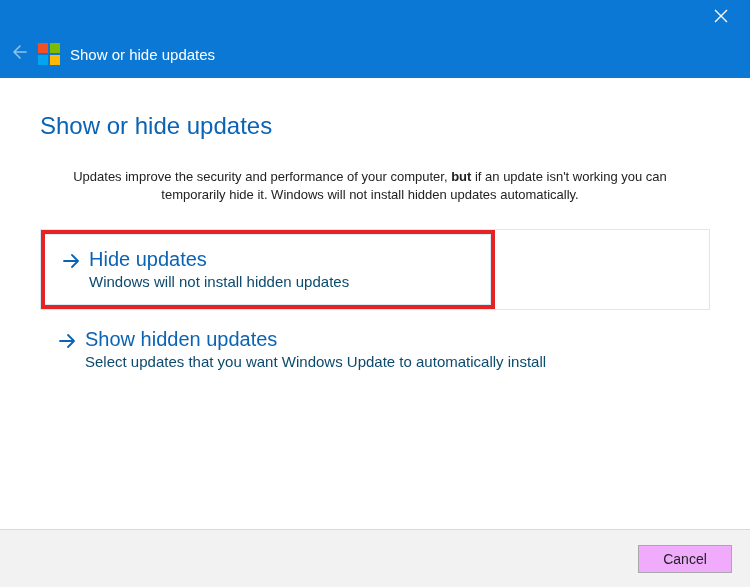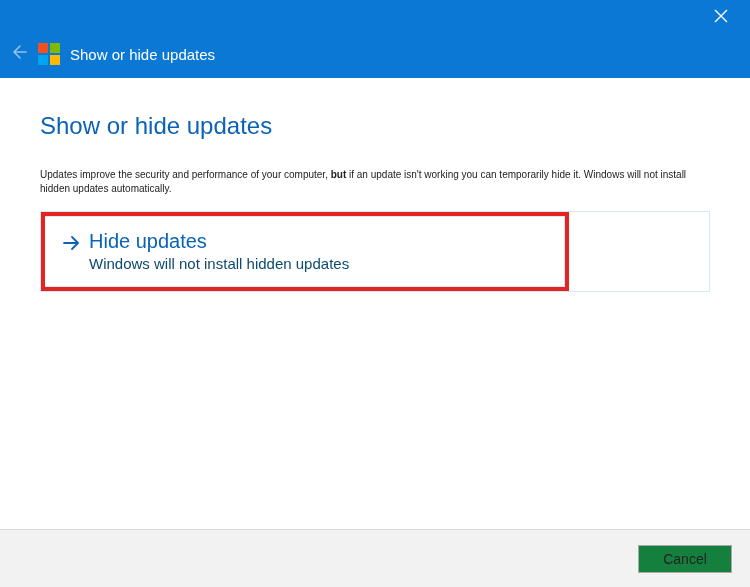--- a/index.html
+++ b/index.html
@@ -53,41 +53,42 @@
     overflow: hidden;
   }
   .page-heading {
     color: #0a63b5;
     font-size: 24px;
     font-weight: 400;
     margin-bottom: 28px;
   }
   .intro {
     color: #222;
-    font-size: 10px;
+    font-size: 13px;
     line-height: 1.35;
-    margin-bottom: 16px;
+    margin-bottom: 26px;
     max-width: 660px;
+    text-align: center;
   }
   .intro .b { font-weight: 600; }
 
   .option-list {}
   .option {
     border: 1px solid transparent;
     padding: 12px 16px 14px 16px;
     display: flex;
     align-items: flex-start;
     cursor: pointer;
     width: 682px;
   }
   .highlight {
     border: 4px solid #e62323;
     padding: 0;
     margin-bottom: 0;
-    width: 528px;
+    width: 454px;
   }
   .highlight .option {
     border: 1px solid #d6e9f7;
     border-left: none;
     width: auto;
   }
   .arrow-ic {
     width: 20px; flex: 0 0 20px;
     margin-top: 4px; margin-right: 8px;
   }
@@ -112,21 +113,21 @@
     background: #f2f2f2;
     border-top: 1px solid #d9d9d9;
     display: flex;
     align-items: center;
     justify-content: flex-end;
     padding-right: 18px;
   }
   .btn {
     min-width: 94px;
     height: 28px;
-    background: #15803d;
+    background: #f0abfc;
     border: 1px solid #a9a9a9;
     font-size: 14px;
     display: flex; align-items: center; justify-content: center;
     cursor: pointer;
     color:#222;
   }
   .option-wrap-outlined{
     border:1px solid #d6e9f7;
     margin-bottom:4px;
   }
@@ -178,20 +179,31 @@
               </svg>
           </div>
           <div class="opt-text">
             <div class="opt-title">Hide updates</div>
             <div class="opt-desc">Windows will not install hidden updates</div>
           </div>
         </div>
       </div>
     </div>
 
+    <div class="option">
+      <div class="arrow-ic">
+        <svg viewBox="0 0 20 20">
+            <path d="M3 10 H16 M11 4 L17 10 L11 16" stroke="#0a63b5" stroke-width="1.8" fill="none" stroke-linecap="round" stroke-linejoin="round"></path>
+          </svg>
+      </div>
+      <div class="opt-text">
+        <div class="opt-title">Show hidden updates</div>
+        <div class="opt-desc">Select updates that you want Windows Update to automatically install</div>
+      </div>
+    </div>
 
   </div>
 </div>
 
 <div class="footer">
   <div class="btn">
     <span>Cancel</span>
   </div>
 </div>
 

